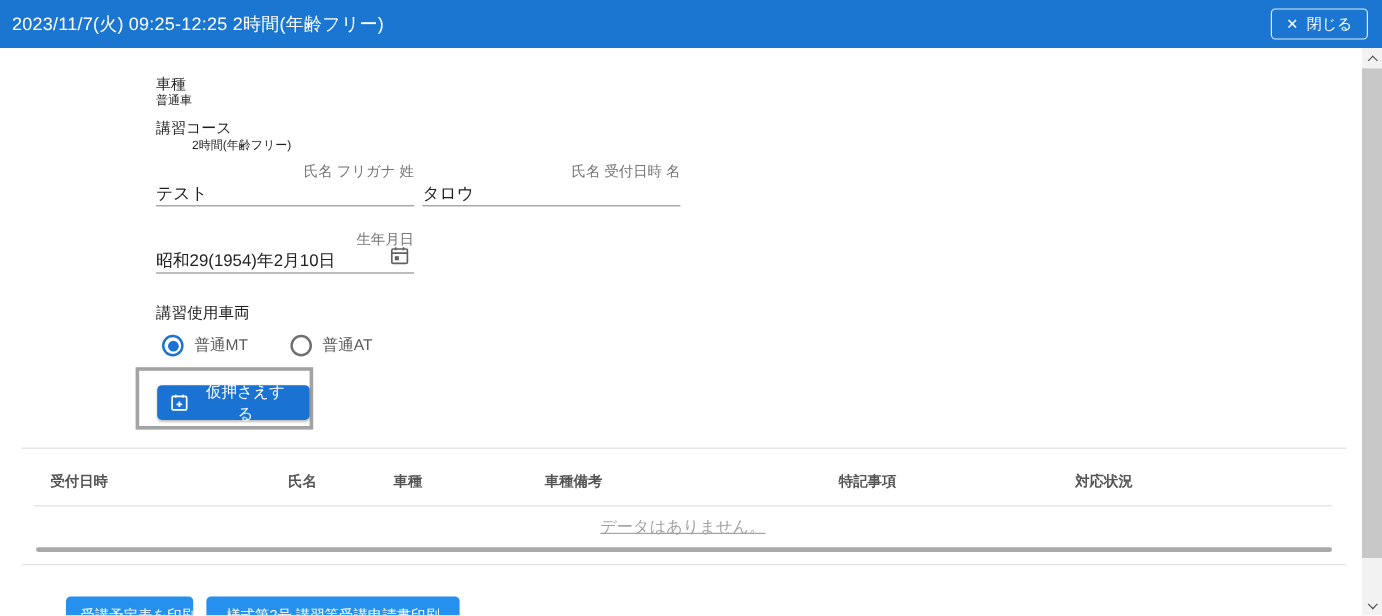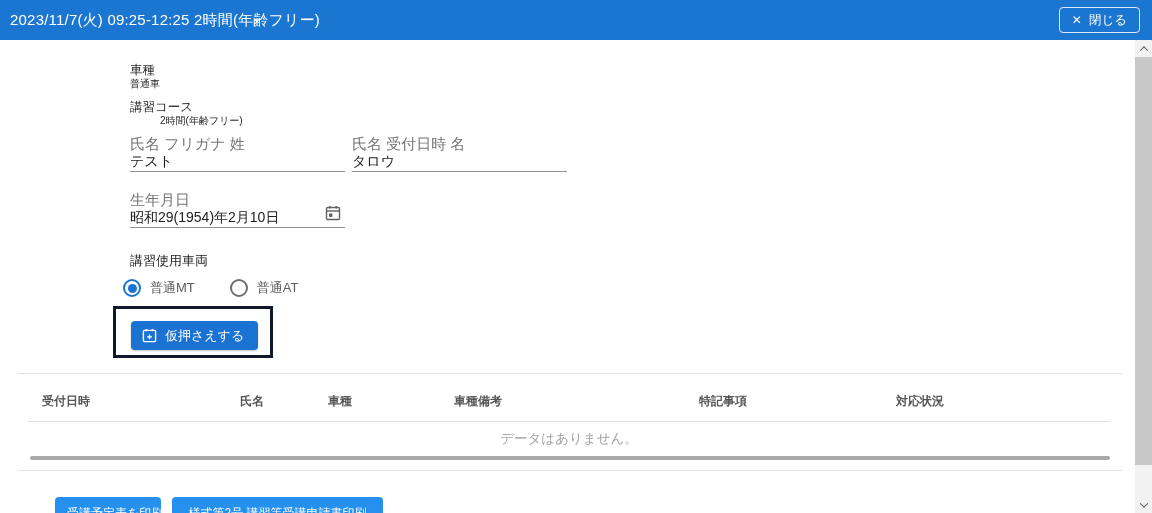--- a/index.html
+++ b/index.html
@@ -27,56 +27,56 @@
   .chev { width:6px; height:6px; border-left:1.6px solid #555; border-top:1.6px solid #555; }
   .chev.up { transform:rotate(45deg) translate(1px,1px); }
   .chev.down { transform:rotate(225deg) translate(1px,1px); }
   .vthumb { position:absolute; left:0; top:17px; width:17px; height:408px; background:#c8c8c8; }
 
   
   .static-label { position:absolute; font-size:12.5px; color:#1f1f1f; }
   .static-value { position:absolute; font-size:10px; color:#1f1f1f; }
 
   .mat-field { position:absolute; width:215px; height:35px; border-bottom:1px solid #949494; }
-  .mat-label { display:block; font-size:15px; color:#757575; line-height:13px; }
+  .mat-label { display:block; font-size:12px; color:#757575; line-height:13px;text-align:right; }
   .mat-value { display:block; font-size:14px; color:#212121; line-height:19px; margin-top:2px; }
   .cal-icon { position:absolute; right:4px; bottom:6px; width:16px; height:16px; }
 
   .section-label { position:absolute; font-size:13px; color:#1f1f1f; }
 
-  .radio-row { position:absolute; left:123px; top:279px; display:flex; }
+  .radio-row { position:absolute; left:135px; top:279px; display:flex; }
   .radio-opt { display:flex; align-items:center; cursor:pointer; }
   .radio-circle { width:18px; height:18px; border-radius:50%; border:2px solid #6f6f6f;
     position:relative; background:#fff; }
   .radio-opt.selected .radio-circle { border-color:#1a73d2; }
   .radio-opt.selected .radio-circle::after { content:""; position:absolute; left:2.5px; top:2.5px;
     width:9px; height:9px; border-radius:50%; background:#1a73d2; }
   .radio-label { font-size:13px; color:#5b5b5b; margin-left:9px; }
   .radio-gap { width:35px; }
 
-  .red-box { position:absolute; left:113px; top:306px; width:160px; height:52px;
-    border:3px solid #0f172a; }
+  .red-box { position:absolute; left:113px; top:306px; width:148px; height:52px;
+    border:3px solid #a3a3a3; }
   .reserve-btn { position:absolute; left:15px; top:12px; height:29px; background:#1a73d2;
     border:none; border-radius:4px; color:#fff; font-size:13px; padding:0 14px 0 11px;
     display:flex; align-items:center; gap:8px; cursor:pointer; font-family:inherit;
     box-shadow:0 1px 2px rgba(0,0,0,.25); }
 
   
   .divider { position:absolute; left:18px; width:1104px; height:1px; background:#e3e3e3; }
   .tbl-head { position:absolute; left:28px; top:382px; width:1082px; height:40px;
     border-bottom:1px solid #e0e0e0; }
   .th { position:absolute; top:11px; font-size:12px; color:#555; font-weight:bold; white-space:nowrap; }
   .th:nth-child(1){ left:14px; }
   .th:nth-child(2){ left:224px; transform:translateX(-50%); }
   .th:nth-child(3){ left:312px; transform:translateX(-50%); }
   .th:nth-child(4){ left:450px; transform:translateX(-50%); }
   .th:nth-child(5){ left:695px; transform:translateX(-50%); }
   .th:nth-child(6){ left:892px; transform:translateX(-50%); }
   .empty-row { position:absolute; left:28px; top:430px; width:1082px; text-align:center;
-    font-size:13.5px; color:#a3a3a3; }
+    font-size:13.5px; color:#a3a3a3;text-decoration:underline; }
   .hscroll-bar { position:absolute; left:30px; top:456px; width:1080px; height:4px;
     background:#a9a9a9; border-radius:2px; }
 
   
   .footer-btn { position:absolute; top:497px; height:32px; background:#2590ee; border:none;
     border-radius:4px; color:#fff; font-size:12px; padding:0 12px; cursor:pointer;
     font-family:inherit; white-space:nowrap; }
   .footer-btn.b1 { left:55px; width:106px; }
   .footer-btn.b2 { left:172px; width:211px; }
 </style>

